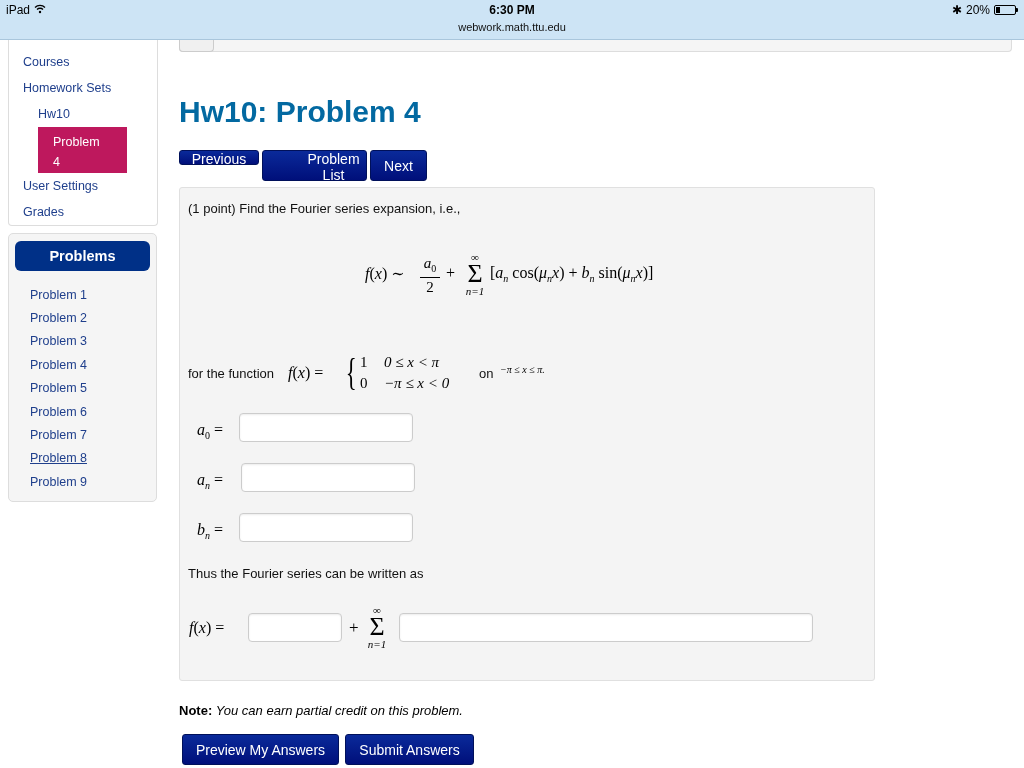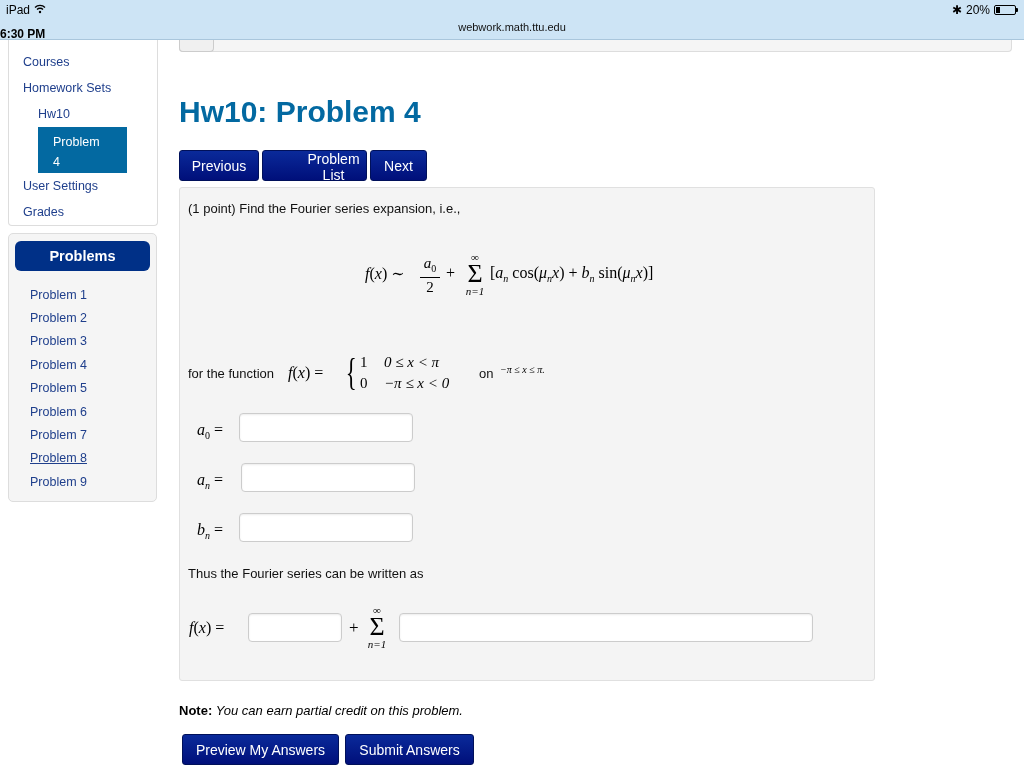--- a/index.html
+++ b/index.html
@@ -1,31 +1,31 @@
 <!DOCTYPE html>
 <html><head>
 <meta charset="utf-8">
 <style>
   * { box-sizing: border-box; margin: 0; padding: 0; }
   body { width: 1024px; height: 768px; overflow: hidden; background: #ffffff; font-family: "Liberation Sans", sans-serif; position: relative; color: #000; }
   .statusbar { position: absolute; left: 0; top: 0; width: 1024px; height: 40px; background: #cde4f5; border-bottom: 1px solid #a9c6dc; z-index: 10; }
   .sb-left { position: absolute; left: 6px; top: 3px; font-size: 12px; display: flex; align-items: center; gap: 4px; }
-  .sb-time { position: absolute; left: 0; width: 1024px; top: 3px; font-size: 12px; font-weight: bold; margin-top: 24px; }
+  .sb-time { position: absolute; left: 0; width: 1024px; top: 3px; text-align: center; font-size: 12px; font-weight: bold; }
   .sb-url { position: absolute; left: 0; width: 1024px; top: 21px; text-align: center; font-size: 11px; color: #111; }
   .sb-right { position: absolute; right: 8px; top: 3px; font-size: 12px; display: flex; align-items: center; gap: 4px; }
   .battery { width: 22px; height: 10px; border: 1px solid #000; border-radius: 2px; position: relative; }
   .battery::before { content: ""; position: absolute; left: 1px; top: 1px; width: 4px; height: 6px; background: #000; }
   .battery::after { content: ""; position: absolute; right: -3px; top: 2px; width: 2px; height: 4px; background: #000; border-radius: 0 1px 1px 0; }
 
   .top-strip { position: absolute; left: 179px; top: 30px; width: 833px; height: 22px; border: 1px solid #ddd; border-top: none; border-radius: 0 0 4px 4px; background: #f5f5f5; }
   .top-strip-btn { position: absolute; left: 179px; top: 30px; width: 35px; height: 22px; border: 1px solid #ccc; border-top: none; border-radius: 0 0 4px 4px; background: #f0f0f0; }
 
   .nav-box { position: absolute; left: 8px; top: 30px; width: 150px; height: 196px; border: 1px solid #ddd; border-top: none; border-radius: 0 0 4px 4px; background: #fff; }
   .nav-link { position: absolute; font-size: 12.5px; color: #1f3f8c; text-decoration: none; }
-  .nav-active { position: absolute; left: 38px; top: 127px; width: 89px; height: 46px; background: #0369a1; color: #fff; font-size: 12.5px; padding: 5px 0 0 15px; line-height: 20px; }
+  .nav-active { position: absolute; left: 38px; top: 127px; width: 89px; height: 46px; background: #be185d; color: #fff; font-size: 12.5px; padding: 5px 0 0 15px; line-height: 20px; }
 
   .problems-box { position: absolute; left: 8px; top: 233px; width: 149px; height: 269px; border: 1px solid #ddd; border-radius: 5px; background: #f5f5f5; }
   .problems-header { position: absolute; left: 15px; top: 241px; width: 135px; height: 30px; background: #003087; color: #fff; border-radius: 6px; font-size: 14.5px; font-weight: bold; text-align: center; line-height: 30px; }
   .prob-link { position: absolute; left: 30px; font-size: 12.5px; color: #1f3f8c; }
 
   .page-title { position: absolute; left: 179px; top: 95px; font-size: 30px; font-weight: bold; color: #0369a1; }
   .btn { position: absolute; background: linear-gradient(#0a2a9a, #000f7a); color: #fff; font-size: 14px; border: 1px solid #00105a; border-radius: 3px; text-align: center; cursor: pointer; font-family: "Liberation Sans", sans-serif; }
 
   .problem-box { position: absolute; left: 179px; top: 187px; width: 696px; height: 494px; background: #f4f4f4; border: 1px solid #e0e0e0; border-radius: 3px; }
   .ptext { position: absolute; font-size: 13px; color: #111; }
@@ -81,21 +81,21 @@
 <a class="prob-link" style="top:334px;">Problem 3</a>
 <a class="prob-link" style="top:358px;">Problem 4</a>
 <a class="prob-link" style="top:381px;">Problem 5</a>
 <a class="prob-link" style="top:405px;">Problem 6</a>
 <a class="prob-link" style="top:428px;">Problem 7</a>
 <a class="prob-link" style="top:451px;text-decoration:underline;">Problem 8</a>
 <a class="prob-link" style="top:475px;">Problem 9</a>
 
 <div class="page-title">Hw10: Problem 4</div>
 
-<button class="btn" style="left:179px; top:150px; width:80px; height:31px;">Previous</button>
+<button class="btn" style="left:179px; top:150px; width:80px; height:15px;">Previous</button>
 <button class="btn" style="left:262px; top:150px; width:105px; height:31px;padding-left:38px;">Problem List</button>
 <button class="btn" style="left:370px; top:150px; width:57px; height:31px;">Next</button>
 
 <div class="problem-box"></div>
 
 <div class="ptext" style="left:188px; top:201px;">(1 point) Find the Fourier series expansion, i.e.,</div>
 
 <div style="position:absolute; left:365px; top:255px; height:50px; font-size:16px;">
   <span class="math" style="position:absolute; left:0; top:9px; white-space:nowrap;">f<span class="mrm">(</span>x<span class="mrm">) ∼</span></span>
   <span style="position:absolute; left:55px; top:0; width:20px; text-align:center;">

